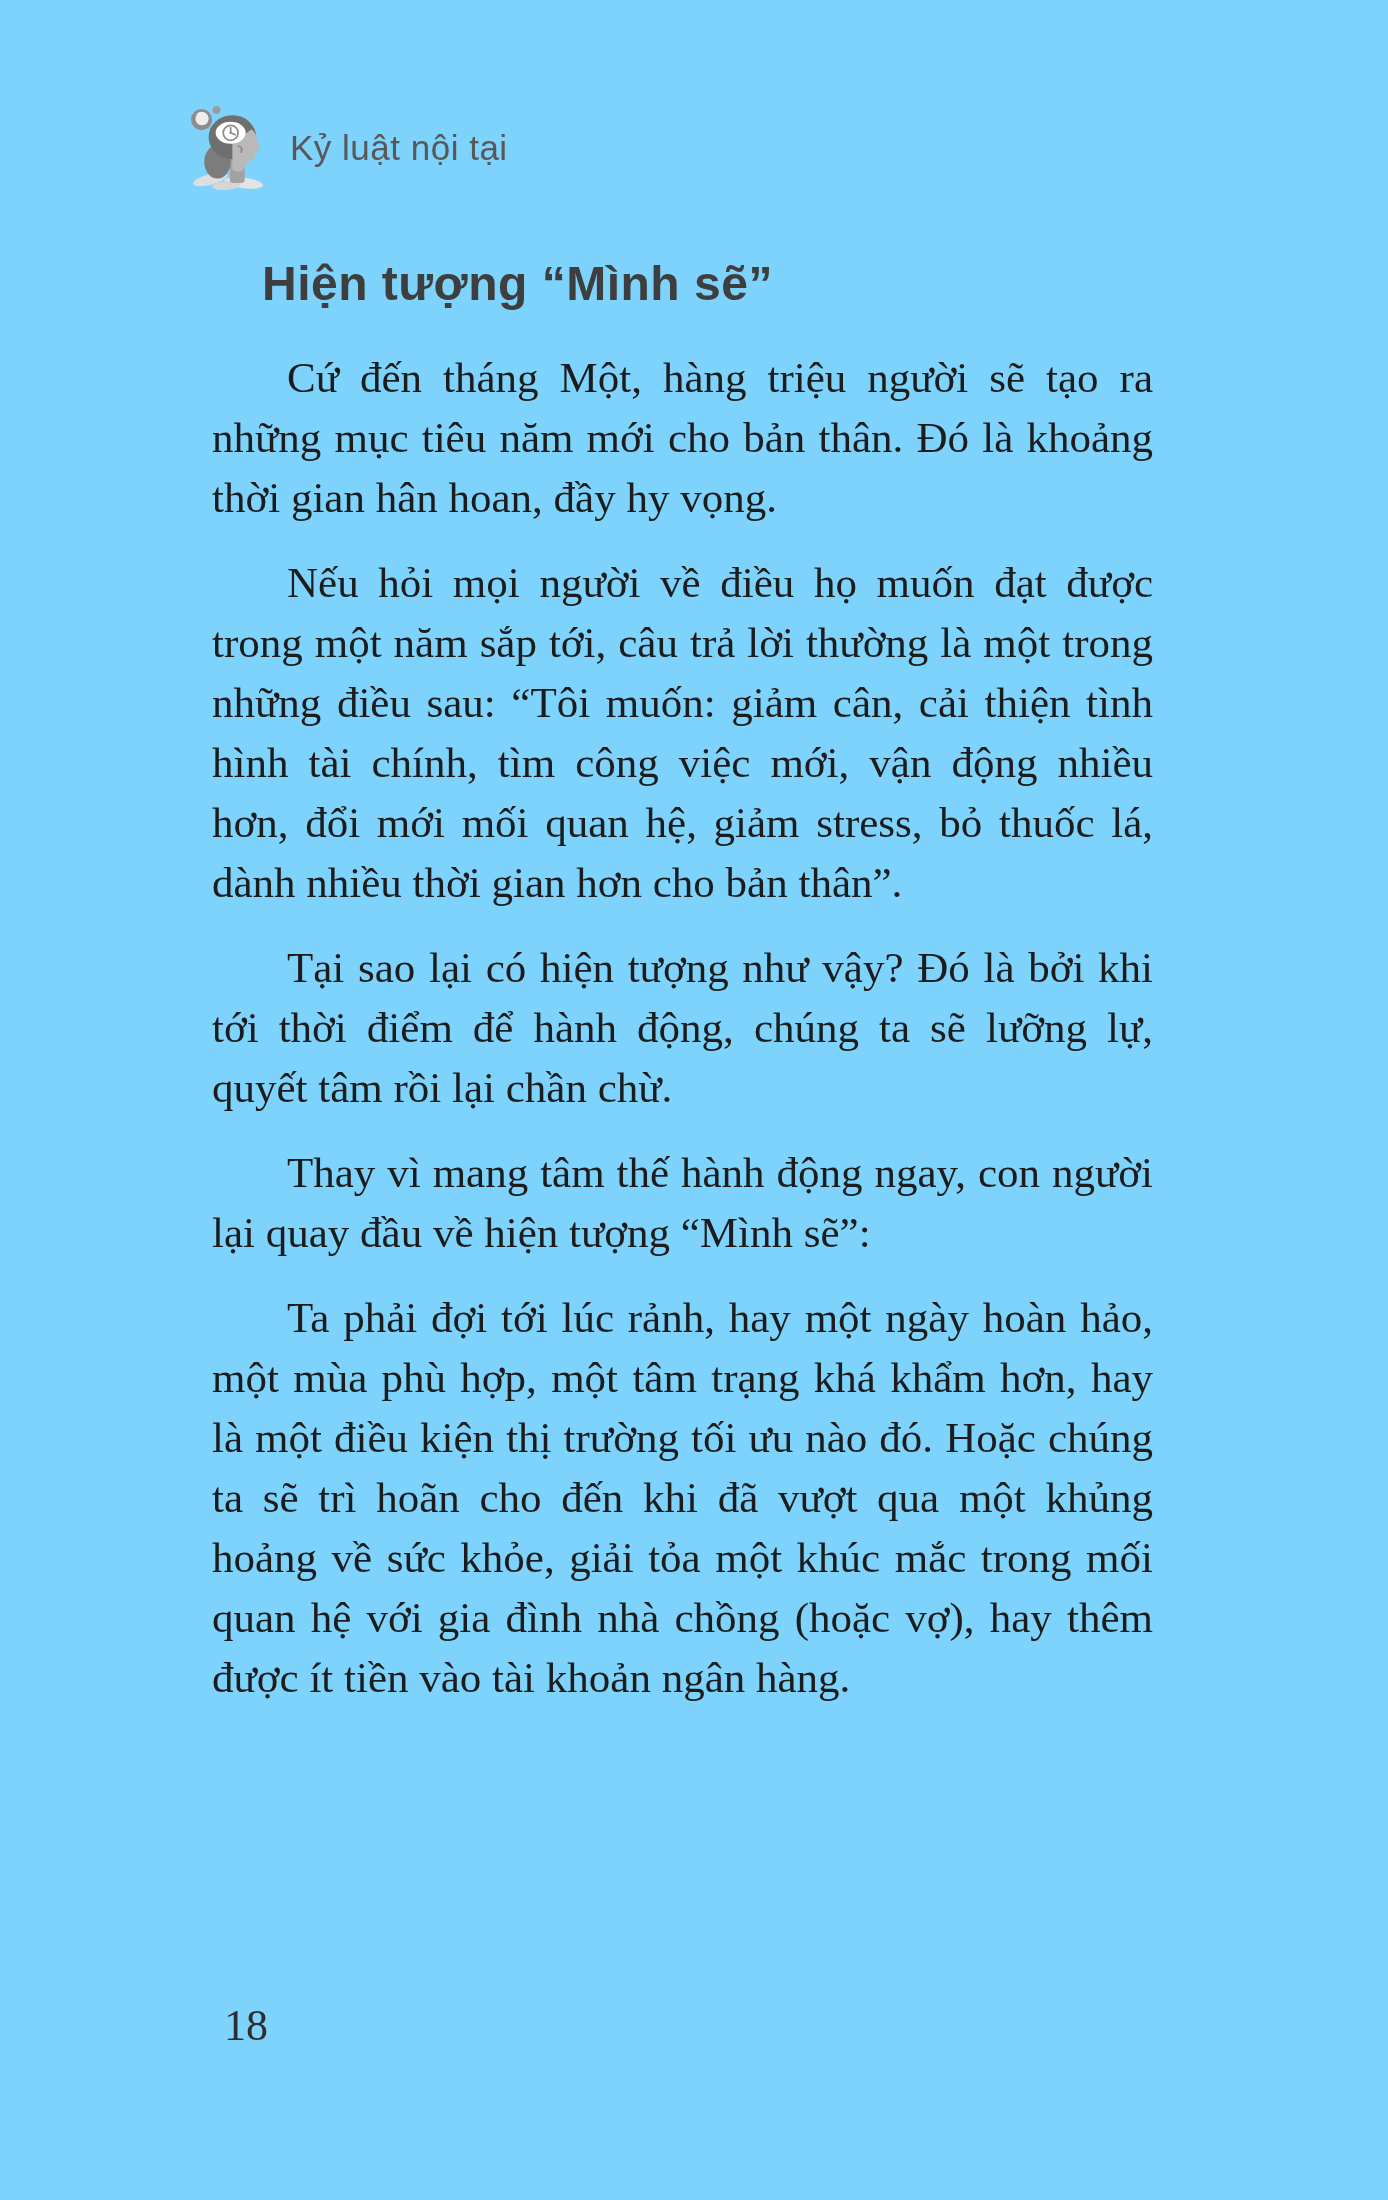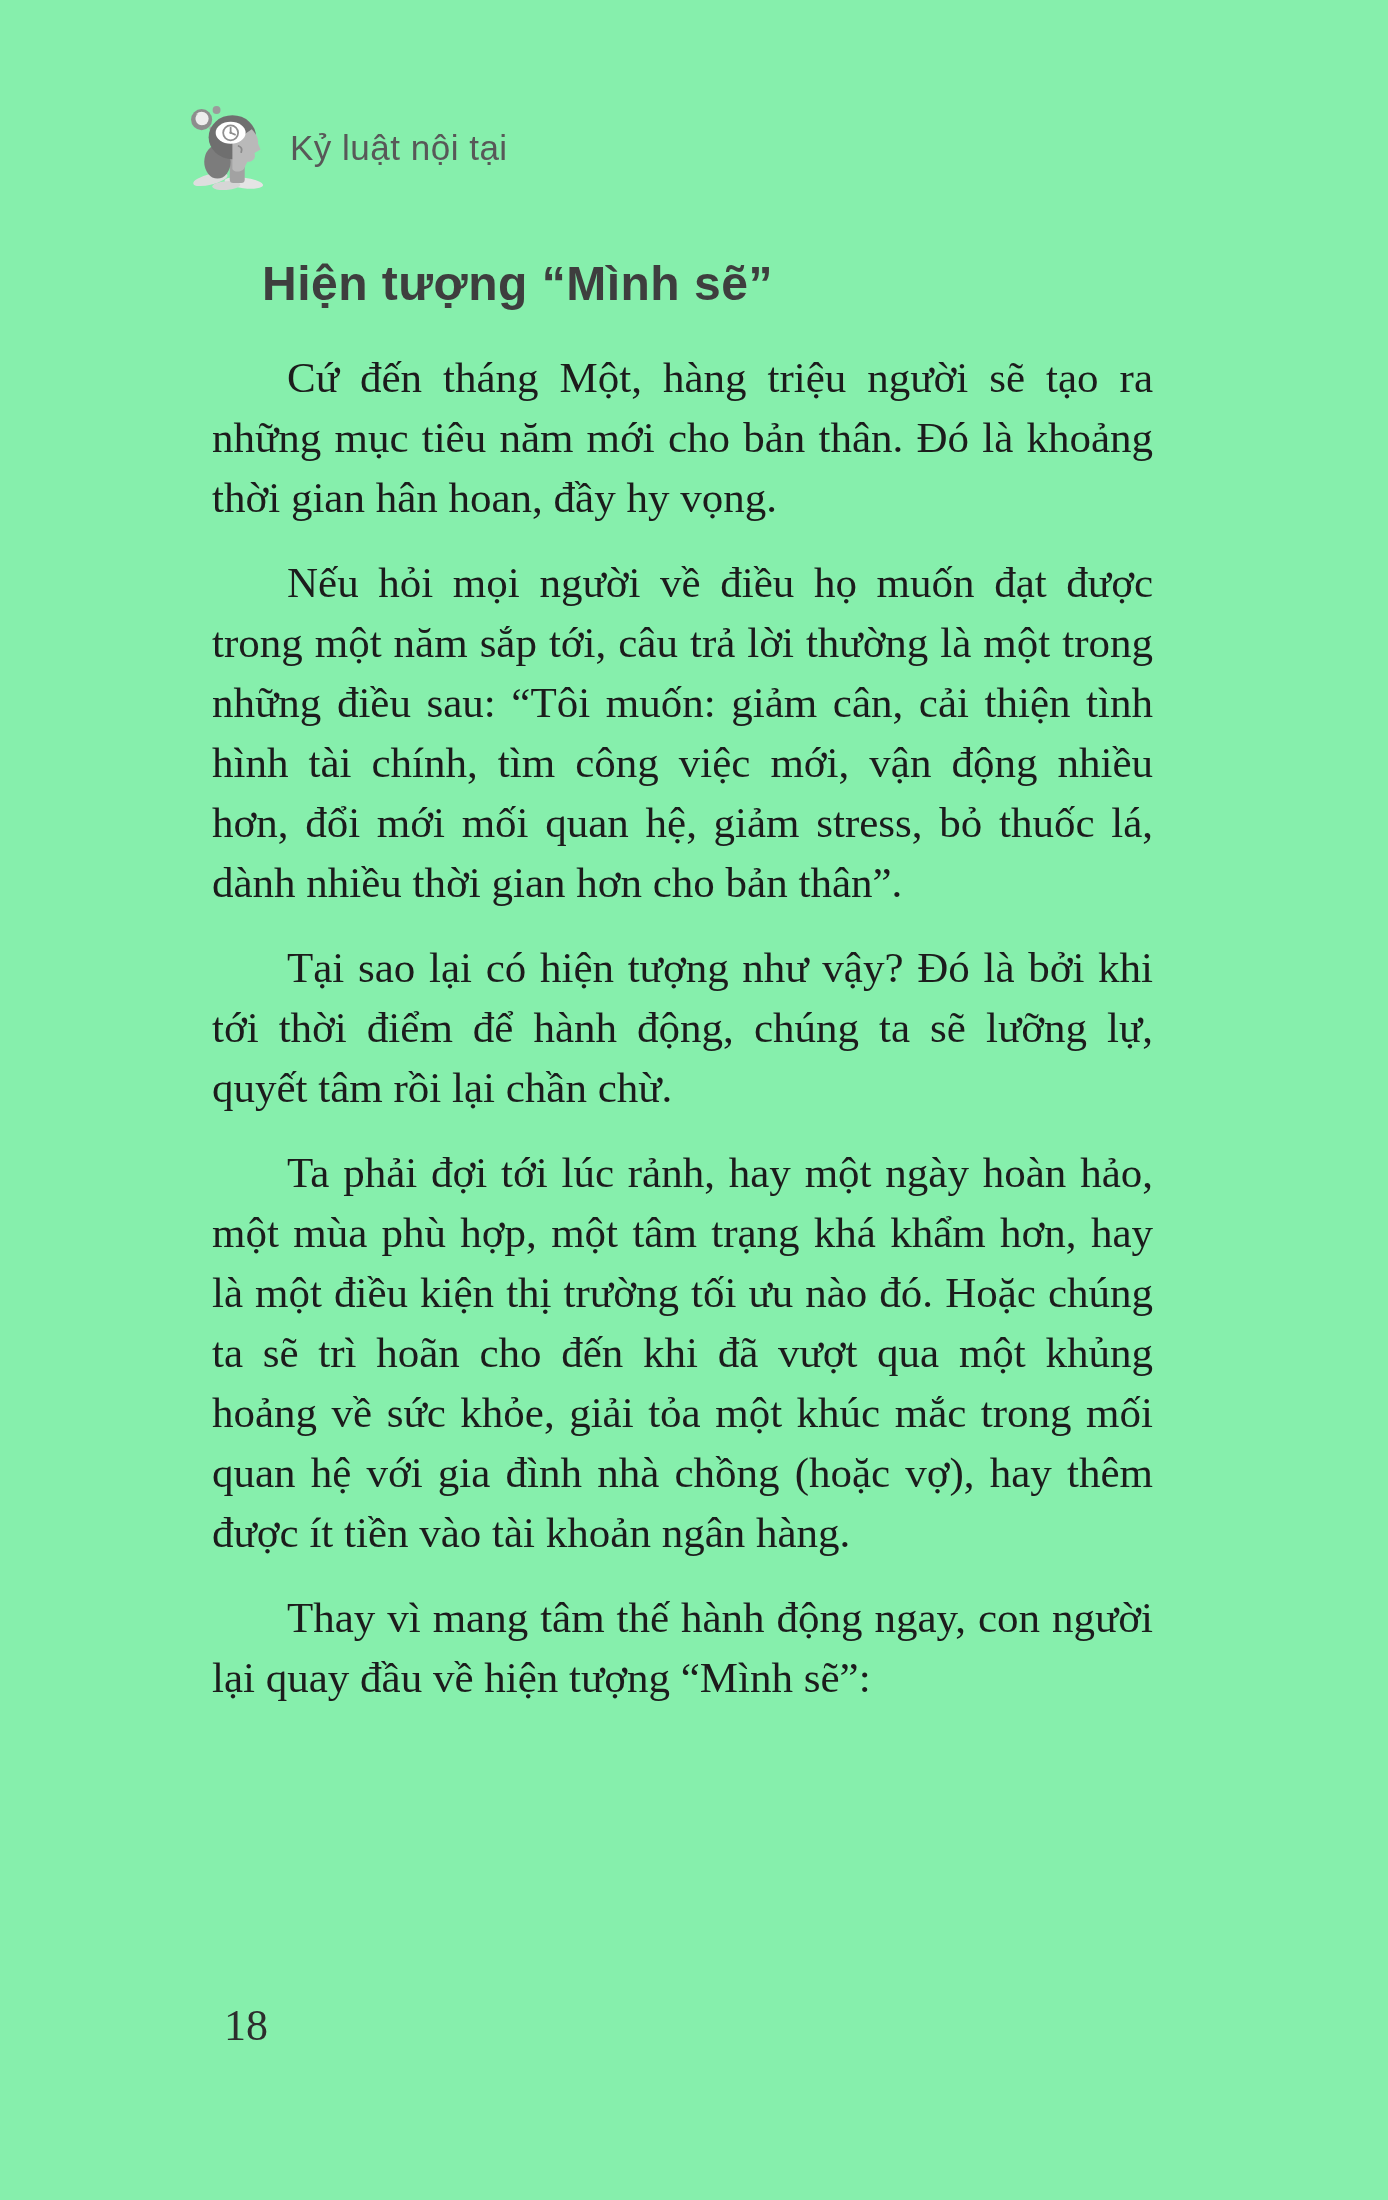--- a/index.html
+++ b/index.html
@@ -4,21 +4,21 @@
 <style>
   html, body {
     margin: 0;
     padding: 0;
     background: #ffffff;
   }
   .page {
     position: relative;
     width: 1388px;
     height: 2200px;
-    background: #86efac;
+    background: #7dd3fc;
     overflow: hidden;
     font-family: "Liberation Serif", serif;
   }
 
   
   .brand-header {
     position: absolute;
     left: 184px;
     top: 98px;
     width: 600px;
@@ -125,19 +125,19 @@
     </span>
     <span class="brand-label">Kỷ luật nội tại</span>
   </div>
 
   <h1 class="page-heading">Hiện tượng “Mình sẽ”</h1>
 
   <div class="body-text">
       <p class="para"><span>Cứ đến tháng Một, hàng triệu người sẽ tạo ra những mục tiêu năm mới cho bản thân. Đó là khoảng thời gian hân hoan, đầy hy vọng.</span></p>
       <p class="para"><span>Nếu hỏi mọi người về điều họ muốn đạt được trong một năm sắp tới, câu trả lời thường là một trong những điều sau: “Tôi muốn: giảm cân, cải thiện tình hình tài chính, tìm công việc mới, vận động nhiều hơn, đổi mới mối quan hệ, giảm stress, bỏ thuốc lá, dành nhiều thời gian hơn cho bản thân”.</span></p>
       <p class="para"><span>Tại sao lại có hiện tượng như vậy? Đó là bởi khi tới thời điểm để hành động, chúng ta sẽ lưỡng lự, quyết tâm rồi lại chần chừ.</span></p>
+      <p class="para"><span>Thay vì mang tâm thế hành động ngay, con người lại quay đầu về hiện tượng “Mình sẽ”:</span></p>
       <p class="para"><span>Ta phải đợi tới lúc rảnh, hay một ngày hoàn hảo, một mùa phù hợp, một tâm trạng khá khẩm hơn, hay là một điều kiện thị trường tối ưu nào đó. Hoặc chúng ta sẽ trì hoãn cho đến khi đã vượt qua một khủng hoảng về sức khỏe, giải tỏa một khúc mắc trong mối quan hệ với gia đình nhà chồng (hoặc vợ), hay thêm được ít tiền vào tài khoản ngân hàng.</span></p>
-      <p class="para"><span>Thay vì mang tâm thế hành động ngay, con người lại quay đầu về hiện tượng “Mình sẽ”:</span></p>
     </div>
 
   <div class="page-number">18</div>
 
 </div>
 
 </body></html>

